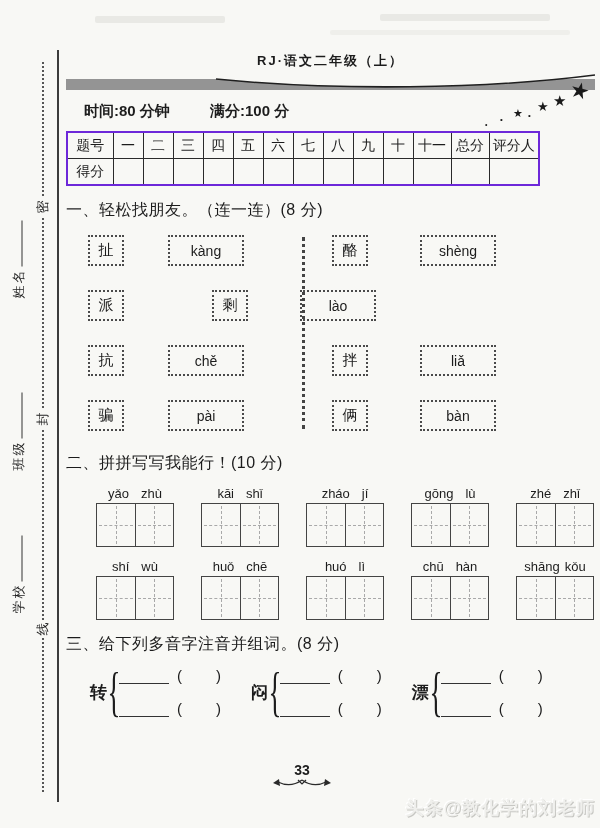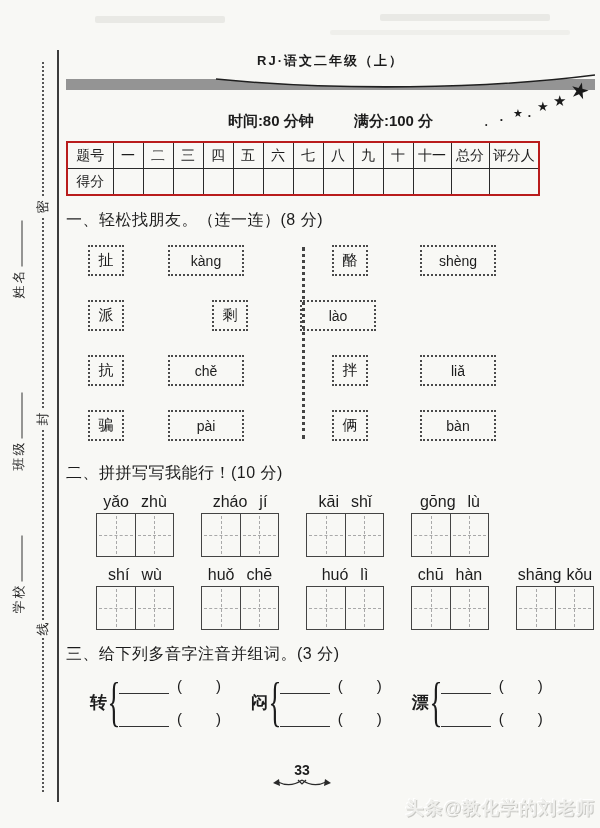--- a/index.html
+++ b/index.html
@@ -20,44 +20,44 @@
   .ghost{position:absolute;background:#e9e9e5;border-radius:2px;}
 
   
   .main{position:absolute;left:66px;top:52px;width:529px;}
   .title{text-align:center;font-family:"Liberation Serif","DejaVu Serif",serif;font-weight:bold;
          font-size:27px;letter-spacing:7px;margin:6px 0 3px;}
   .subtitle{text-align:center;font-weight:bold;font-size:13px;letter-spacing:2px;margin-bottom:2px;}
   .banner{position:relative;height:20px;}
   .stars{position:absolute;top:31px;right:0;width:112px;height:50px;}
   .stars span{position:absolute;color:#1a1a1a;line-height:1;}
-  .info{text-align:center;font-weight:bold;font-size:15px;margin:20px 0 10px;}
+  .info{font-weight:bold;font-size:15px;margin:10px 0 10px;}
   .info span{margin:0 18px;}
 
   
-  table.score{border-collapse:collapse;table-layout:fixed;width:472px;border:2px solid #b91c1c;}
+  table.score{border-collapse:collapse;table-layout:fixed;width:472px;border:2px solid #6d28d9;}
   table.score td{border:1px solid #2a2a2a;height:25px;text-align:center;font-size:14px;padding:0;overflow:hidden;}
 
   
   .sec-h{font-weight:normal;font-size:16px;margin:14px 0 0;letter-spacing:0.5px;}
 
   
   .match{position:relative;margin-top:14px;height:202px;}
   .mrow{display:flex;height:31px;margin-bottom:24px;}
   .mbox{border:2px dotted #4a4a4a;display:flex;align-items:center;justify-content:center;box-sizing:border-box;}
   .cbox{width:36px;font-size:15px;}
   .pbox{width:76px;font-size:14px;}
   .m1{margin-left:22px;} .m2{margin-left:44px;} .m3{margin-left:88px;} .m4{margin-left:52px;}
   .mdivider{position:absolute;left:236px;top:2px;height:192px;border-left:3px dotted #444;}
 
   
   .py-row{display:flex;padding-left:30px;margin-top:8px;}
   .py-group{width:78px;margin-right:27px;}
   .py-group:last-child{margin-right:0;}
-  .py-labels{display:flex;justify-content:center;gap:12px;font-size:16px;height:19px;align-items:flex-end;}
+  .py-labels{display:flex;justify-content:center;gap:12px;font-size:13px;height:19px;align-items:flex-end;}
   .py-labels.tight{gap:5px;}
   .py-grid{display:flex;height:44px;border:1px solid #444;box-sizing:border-box;margin-top:2px;}
   .py-cell{flex:1;position:relative;}
   .py-cell + .py-cell{border-left:1px solid #444;}
   .py-cell::before{content:"";position:absolute;left:50%;top:2px;bottom:2px;border-left:1px dashed #a9a9a9;}
   .py-cell::after{content:"";position:absolute;top:50%;left:2px;right:2px;border-top:1px dashed #a9a9a9;}
 
   
   .duoyin{display:flex;margin-top:12px;padding-left:24px;}
   .dy-group{display:flex;align-items:center;margin-right:30px;}
@@ -219,42 +219,52 @@
             <span>yǎo</span>
             <span>zhù</span>
           </div>
         <div class="py-grid">
             <div class="py-cell"></div>
             <div class="py-cell"></div>
           </div>
       </div>
       <div class="py-group">
         <div class="py-labels">
+            <span>kāi</span>
+            <span>shǐ</span>
+          </div>
+        <div class="py-grid">
+            <div class="py-cell"></div>
+            <div class="py-cell"></div>
+          </div>
+      </div>
+      <div class="py-group">
+        <div class="py-labels">
             <span>zháo</span>
             <span>jí</span>
           </div>
         <div class="py-grid">
             <div class="py-cell"></div>
             <div class="py-cell"></div>
           </div>
       </div>
       <div class="py-group">
         <div class="py-labels">
-            <span>kāi</span>
-            <span>shǐ</span>
-          </div>
-        <div class="py-grid">
-            <div class="py-cell"></div>
-            <div class="py-cell"></div>
-          </div>
-      </div>
-      <div class="py-group">
-        <div class="py-labels">
             <span>gōng</span>
             <span>lù</span>
+          </div>
+        <div class="py-grid">
+            <div class="py-cell"></div>
+            <div class="py-cell"></div>
+          </div>
+      </div>
+      <div class="py-group">
+        <div class="py-labels">
+            <span>zhé</span>
+            <span>zhǐ</span>
           </div>
         <div class="py-grid">
             <div class="py-cell"></div>
             <div class="py-cell"></div>
           </div>
       </div>
     </div>
 
     <div class="py-row">
       <div class="py-group">
@@ -302,21 +312,21 @@
             <span>shāng</span>
             <span>kǒu</span>
           </div>
         <div class="py-grid">
             <div class="py-cell"></div>
             <div class="py-cell"></div>
           </div>
       </div>
     </div>
 
-    <div class="sec-h">三、给下列多音字注音并组词。(3 分)</div>
+    <div class="sec-h">三、给下列多音字注音并组词。(8 分)</div>
 
     <div class="duoyin">
       <div class="dy-group">
         <span class="dy-char">转</span>
         <span class="dy-brace">{</span>
         <div class="dy-col">
           <div class="dy-row">
             <span class="dy-line"></span>
             <span>(</span>
             <span class="dy-gap"></span>

